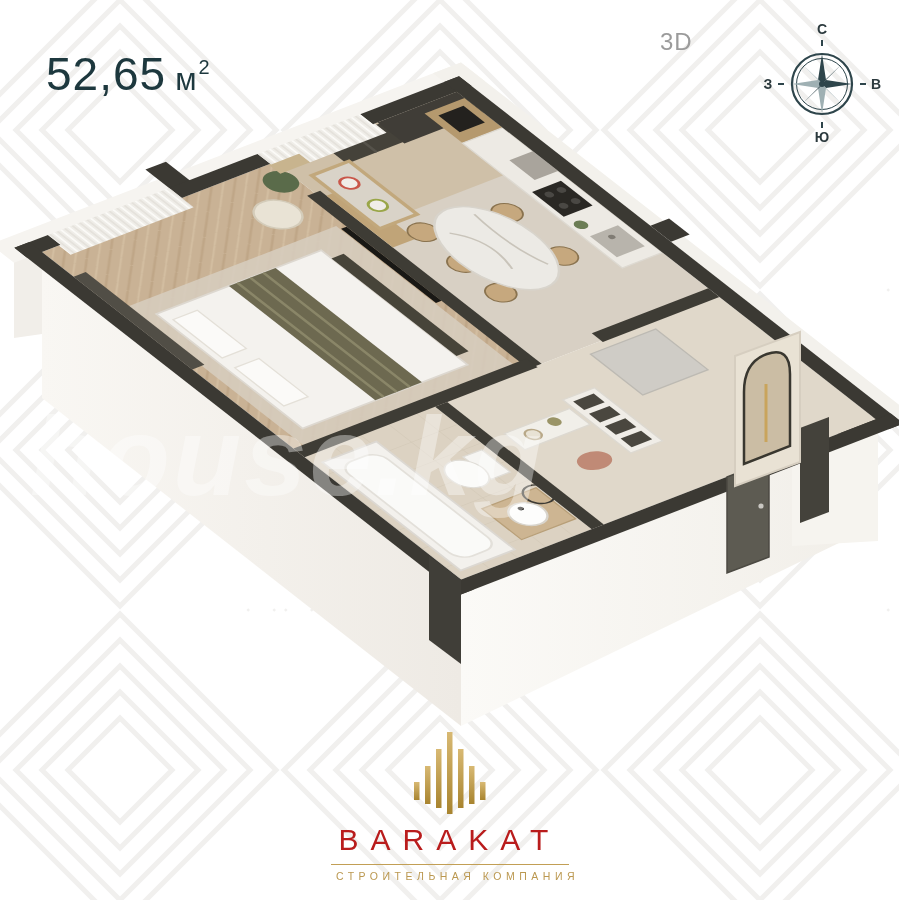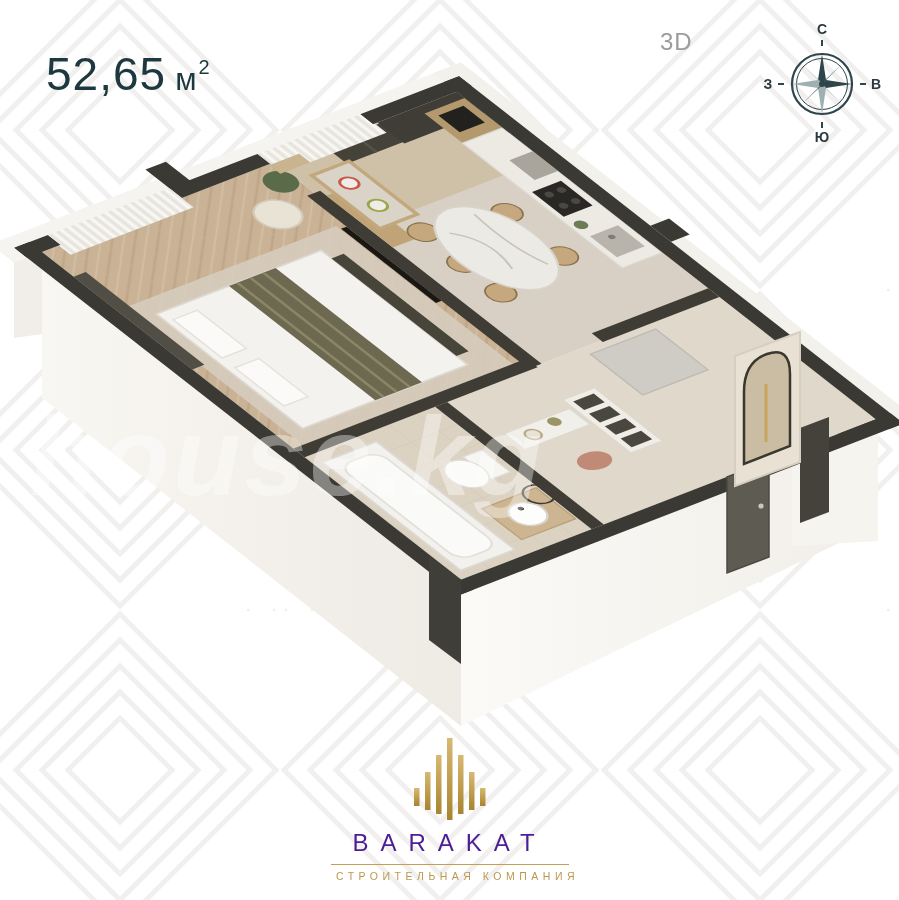--- a/index.html
+++ b/index.html
@@ -19,21 +19,21 @@
   .compass-wrap{position:absolute;left:760px;top:20px;width:124px;height:124px;z-index:6;}
   
   .watermark{
     position:absolute;left:30px;top:392px;z-index:5;
     font-size:112px;font-weight:700;letter-spacing:3px;
     color:rgba(255,255,255,0.38);white-space:nowrap;pointer-events:none;font-style:italic;
   }
   
   .footer{position:absolute;left:0;right:0;bottom:18px;z-index:6;text-align:center;}
   .brand-logo{display:block;margin:0 auto 6px auto;}
-  .brand-name{font-size:24px;color:#4c1d95;letter-spacing:12px;padding-left:0;font-weight:400;}
+  .brand-name{font-size:30px;color:#b91c1c;letter-spacing:12px;padding-left:0;font-weight:400;}
   .brand-divider{width:238px;height:1px;background:#c29f55;margin:7px auto 5px auto;}
   .brand-tagline{font-size:10.5px;color:#bb9850;letter-spacing:4.5px;padding-left:16px;}
 </style>
 </head>
 <body>
 
 <svg class="layer" style="z-index:0" width="899" height="900" viewBox="0 0 899 900">
   <defs>
     <pattern id="diamonds" width="320" height="320" patternUnits="userSpaceOnUse" patternTransform="translate(-40,-30)">
       <g fill="none" stroke="#edecea" stroke-width="5">

